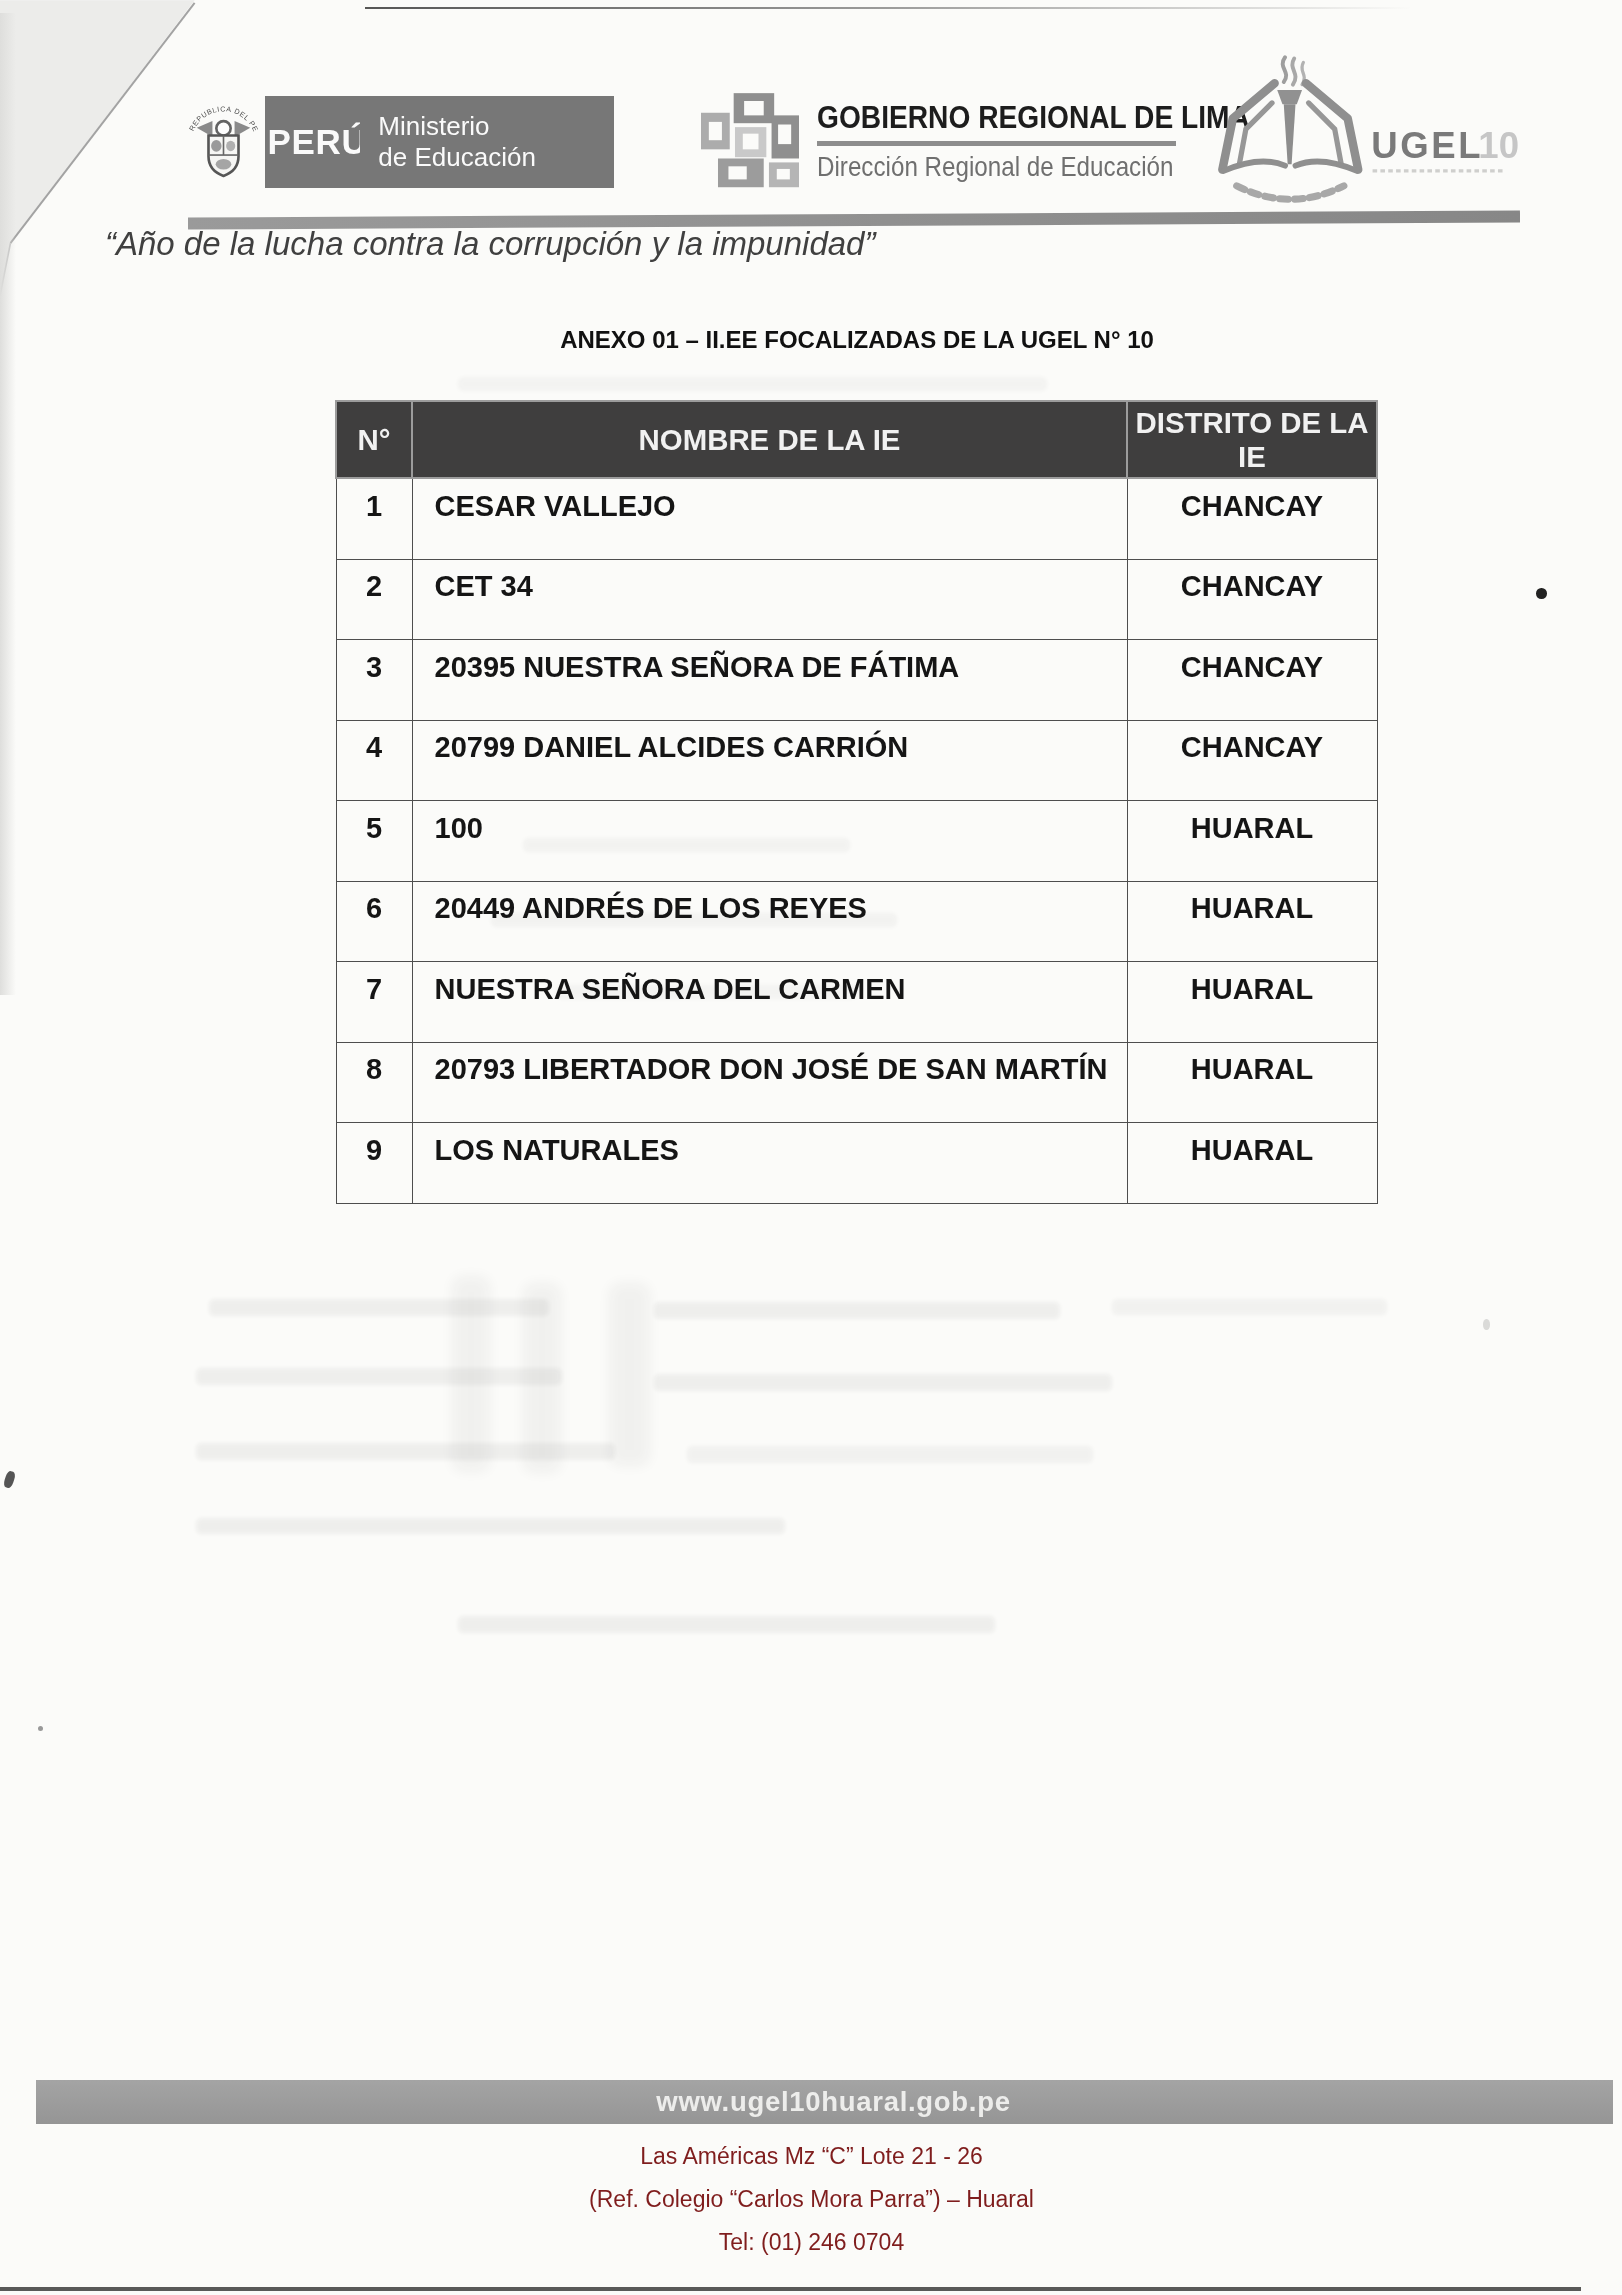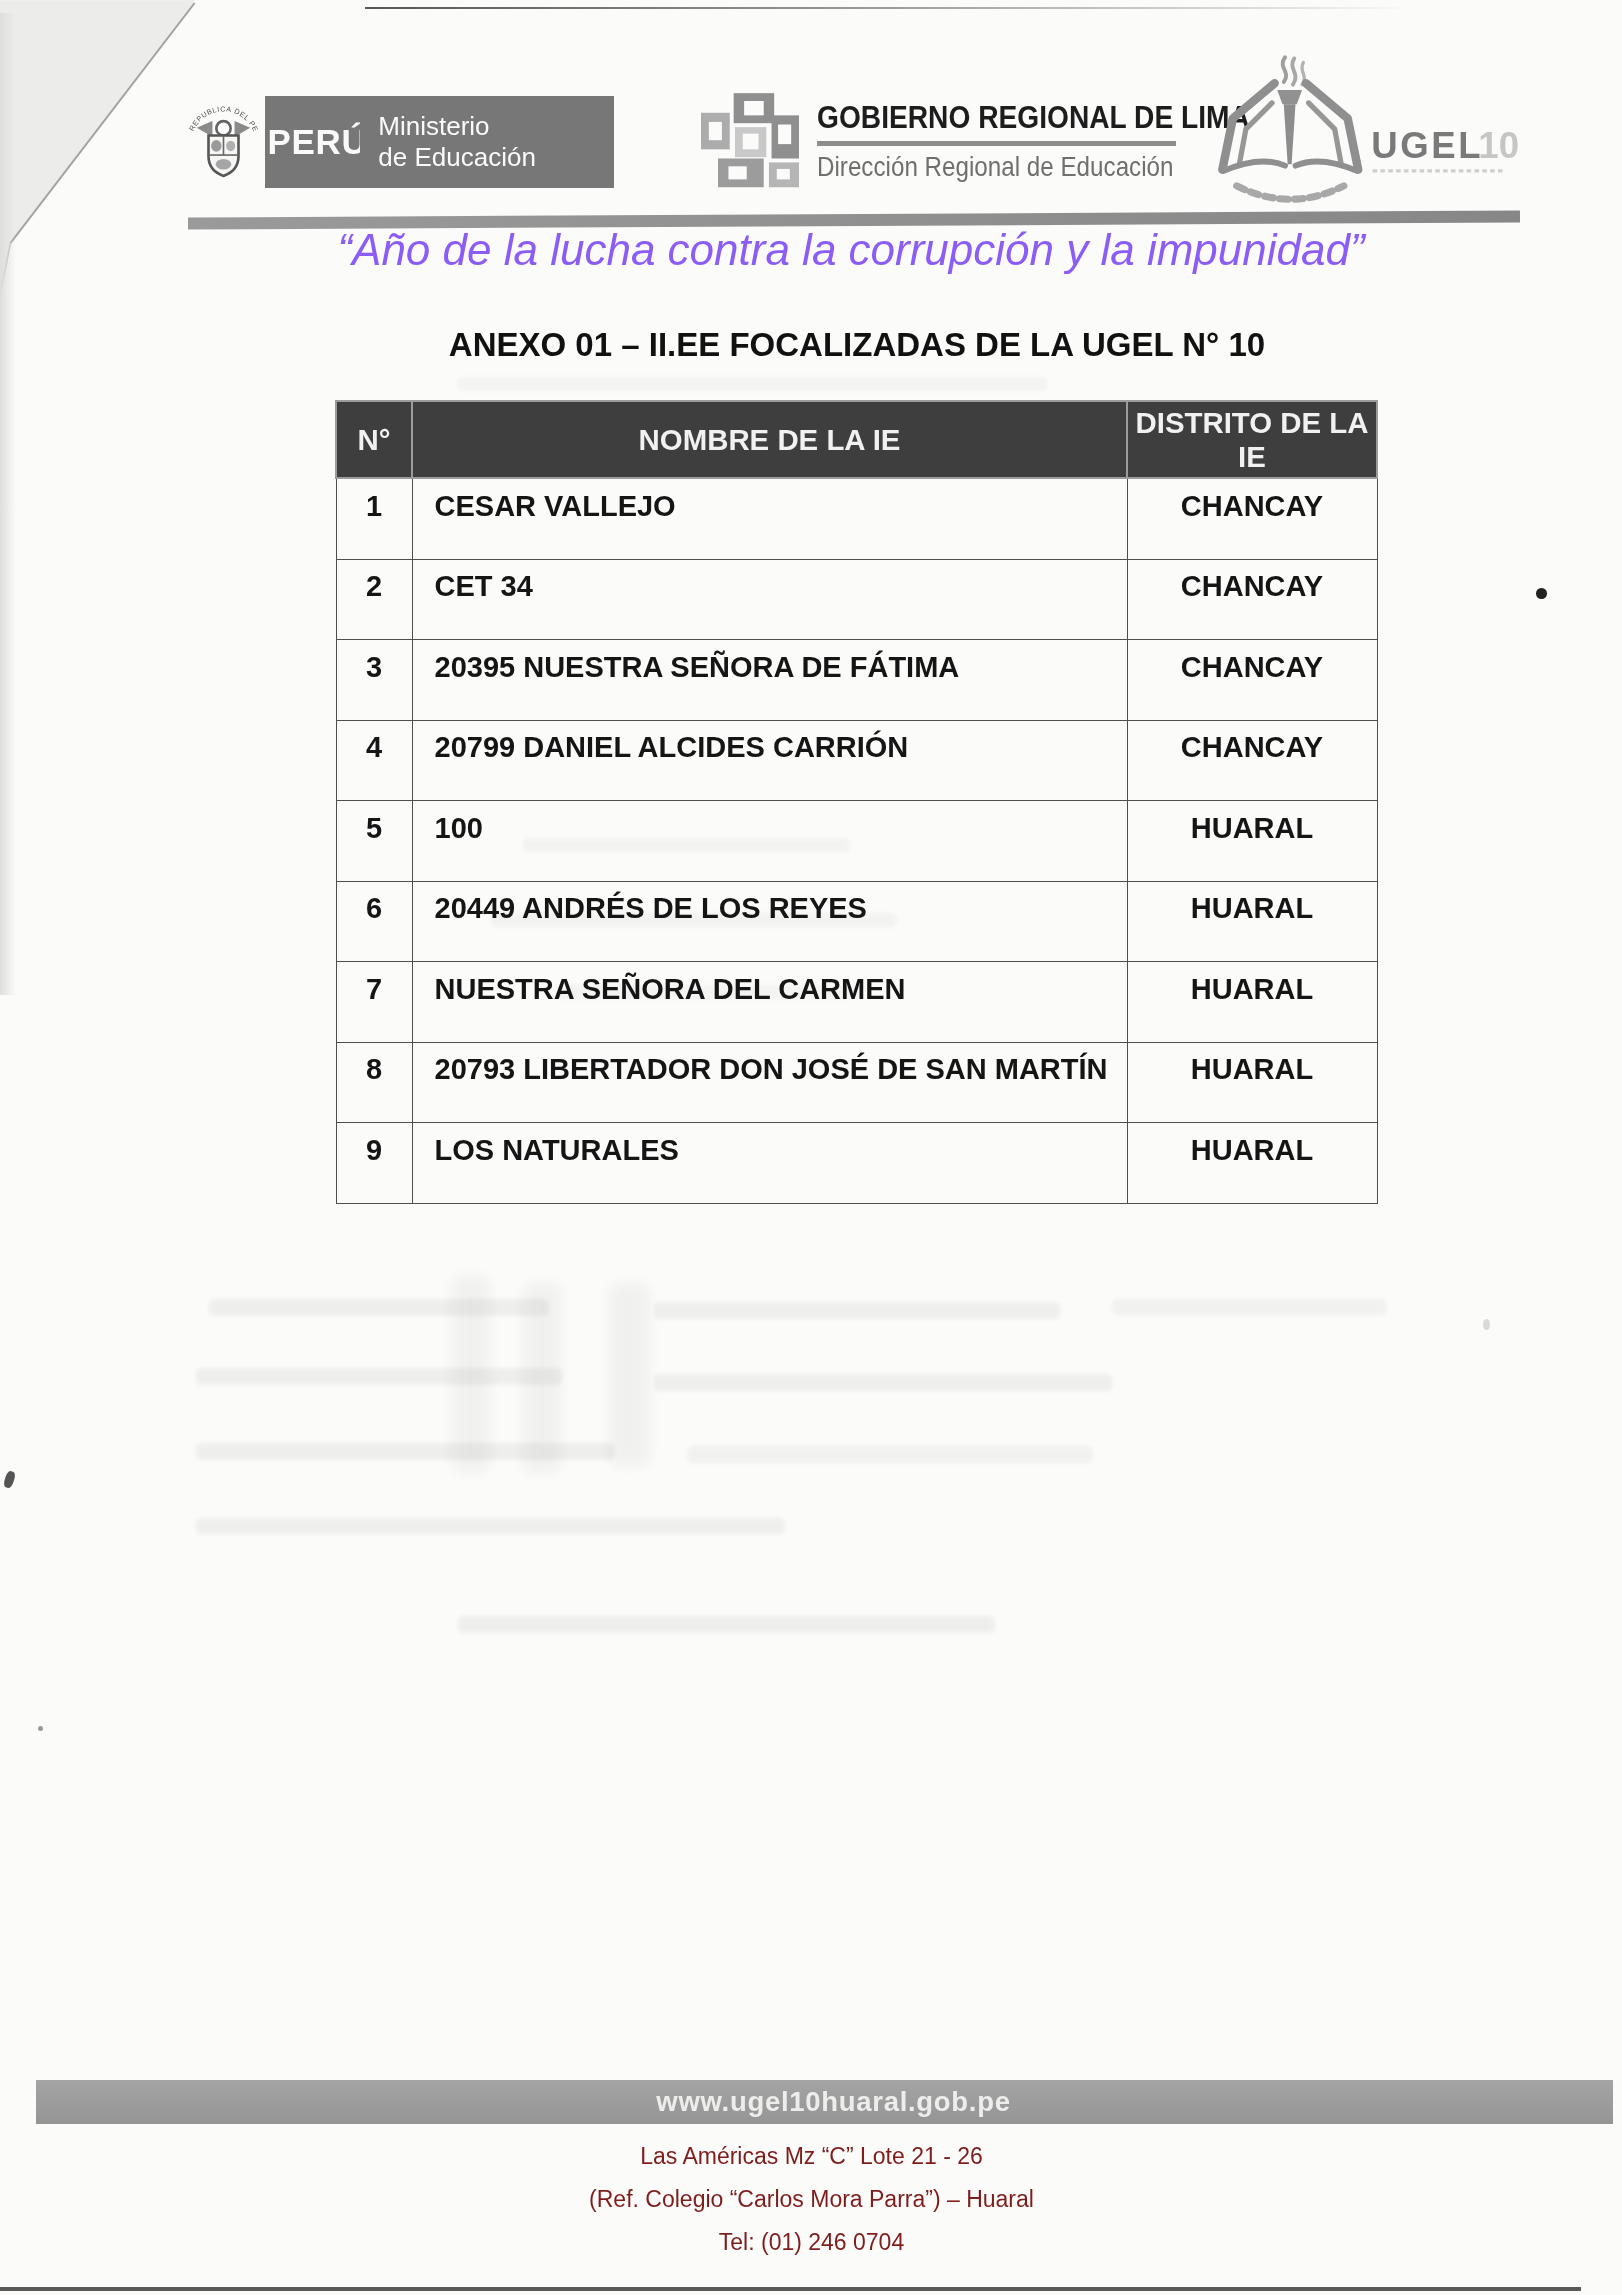--- a/index.html
+++ b/index.html
@@ -30,24 +30,24 @@
   .grl-text{position:absolute;left:817px;top:99px;width:393px;}
   .grl-title{font-size:32px;font-weight:bold;color:#1d1d1d;white-space:nowrap;
     transform:scaleX(.88);transform-origin:left center;}
   .grl-divider{margin-top:4.6px;width:359px;height:5.9px;background:#8d8d8d;}
   .grl-subtitle{margin-top:4.6px;font-size:27.5px;color:#6f6f6f;white-space:nowrap;
     transform:scaleX(.88);transform-origin:left center;}
   .ugel-svg{position:absolute;left:1214px;top:52px;}
   .band{position:absolute;left:188px;top:214px;width:1332px;height:11.8px;
     background:linear-gradient(to right,#9a9a9a,#878787);transform:rotate(-.3deg);}
   
-  .motto{position:absolute;left:105px;top:225px;width:1492px;text-align:center;
-    font-style:italic;font-size:44px;color:#8b5cf6;}
+  .motto{position:absolute;left:105px;top:225px;width:1492px;text-align:left;
+    font-style:italic;font-size:33px;color:#404040;}
   .doc-title{position:absolute;left:111px;top:326px;width:1492px;text-align:center;
-    font-weight:bold;font-size:33px;color:#111;}
+    font-weight:bold;font-size:24px;color:#111;}
   
   .tbl-wrap{position:absolute;left:335px;top:400px;}
   table{border-collapse:collapse;table-layout:fixed;width:1040px;}
   col.c-n{width:76px;} col.c-nombre{width:715px;} col.c-distrito{width:250px;}
   thead th{height:73px;background:#3f3e3e;color:#f1f1f1;font-size:29.4px;font-weight:bold;
     border:2.6px solid #9c9c9c;vertical-align:middle;text-align:center;}
   tbody td{height:68px;vertical-align:top;font-size:29px;font-weight:bold;color:#151515;
     border:1.3px solid #4e4e4e;background:transparent;}
   td.n{text-align:center;padding-top:10.5px;}
   td.nombre{padding:10.5px 6.5px 0 22px;}

